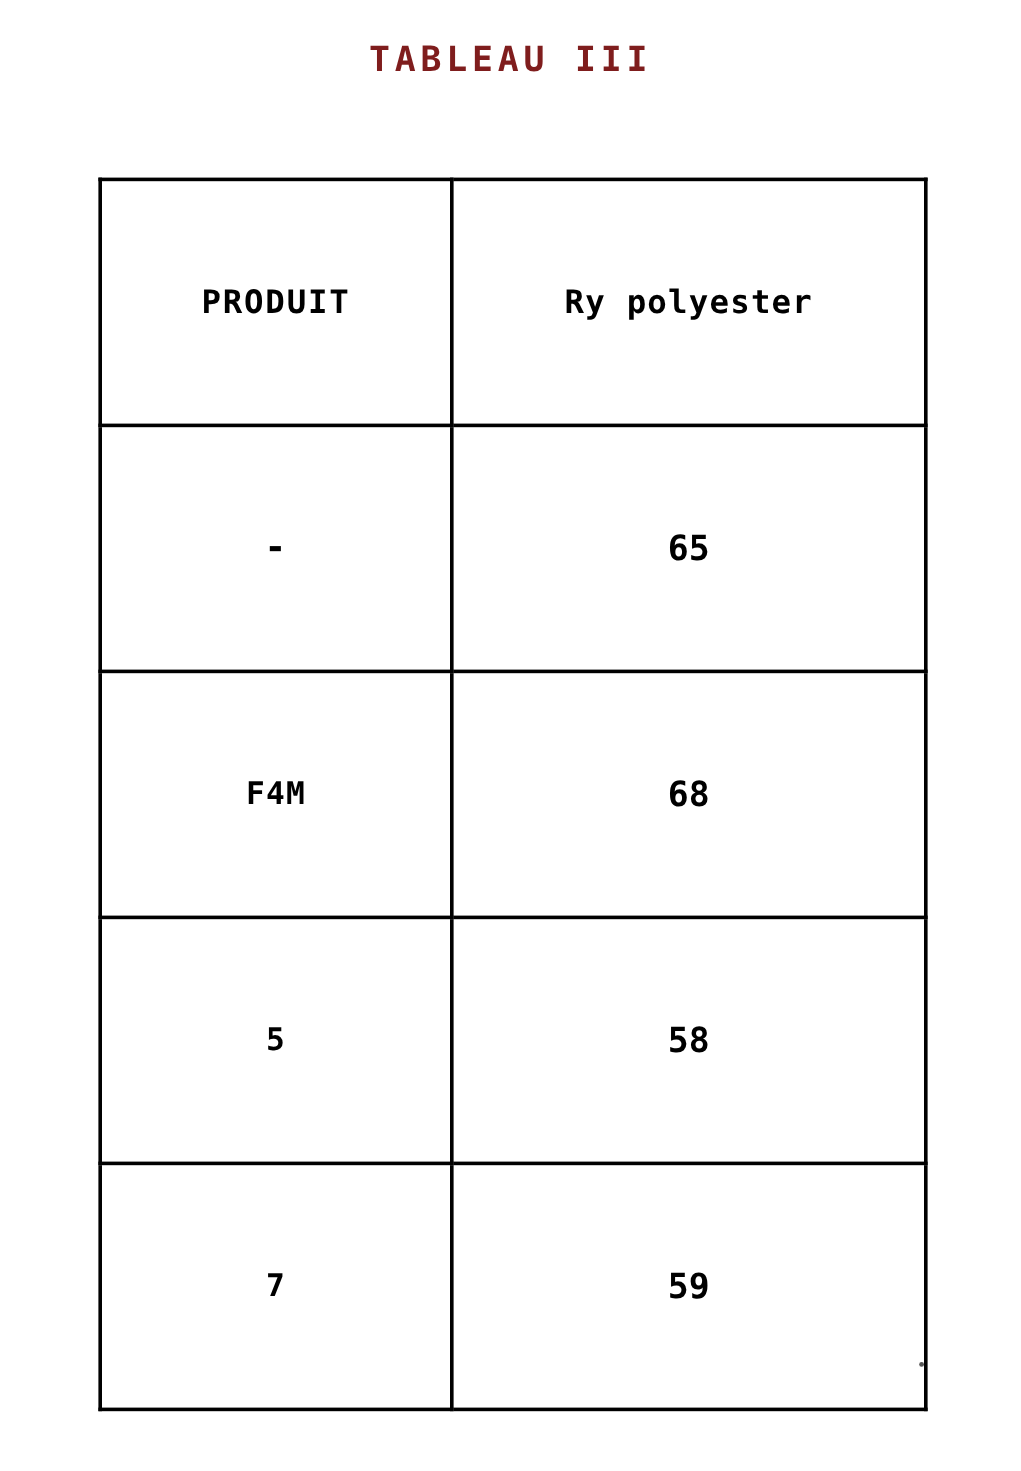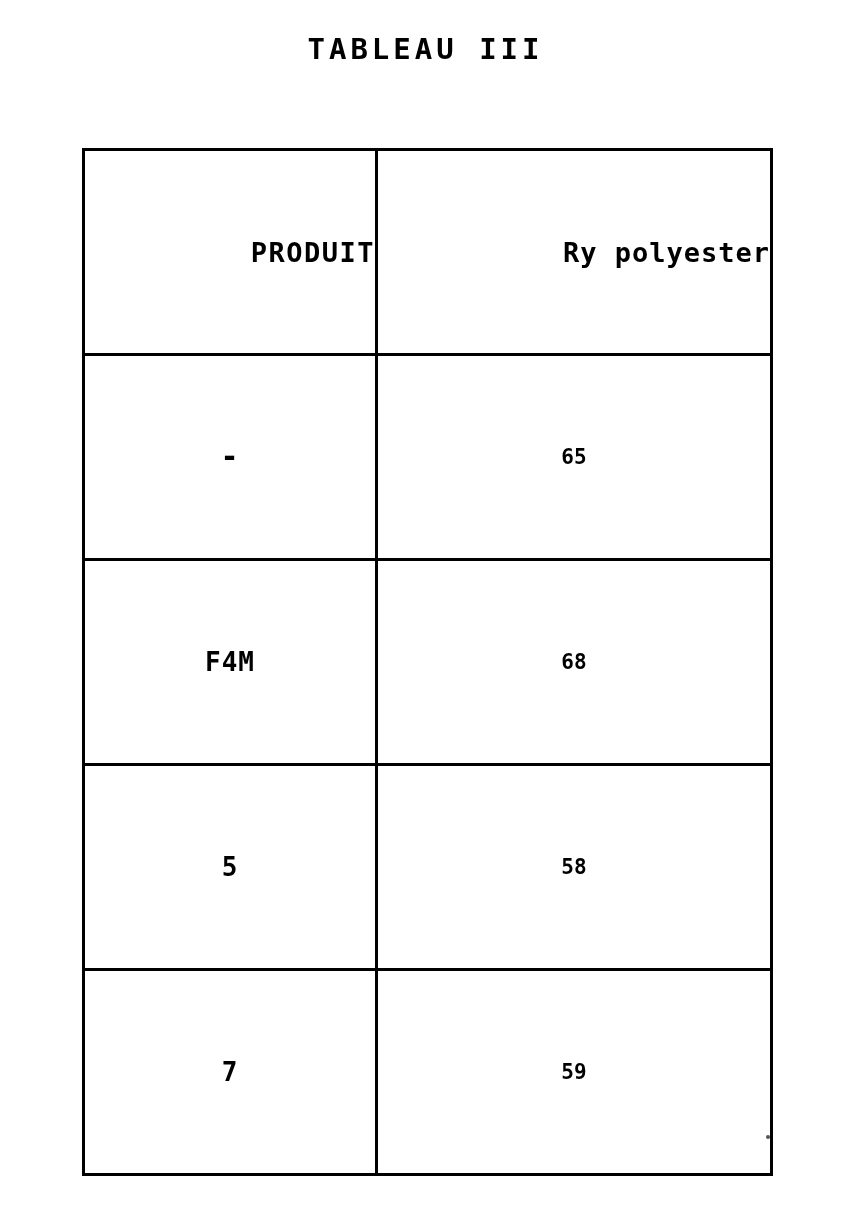--- a/index.html
+++ b/index.html
@@ -23,21 +23,21 @@
   .doc-title {
     position: absolute;
     top: 32px;
     left: 0;
     width: 851px;
     text-align: center;
     font-family: "DejaVu Sans Mono", "Liberation Mono", monospace;
     font-size: 29px;
     font-weight: 700;
     letter-spacing: 4px;
-    color: #000000;
+    color: #7f1d1d;
   }
   .table-wrap {
     position: absolute;
     left: 82px;
     top: 148px;
     width: 688px;
   }
   table.data-table {
     border-collapse: collapse;
     width: 688px;
@@ -53,28 +53,27 @@
     color: #000000;
   }
   col.col-left { width: 293px; }
   col.col-right { width: 395px; }
 
   tr.header-row td {
     height: 202px;
     font-size: 27px;
     font-weight: 700;
     letter-spacing: 1.5px;
-    text-align: right;
   }
   tr.header-row td.cell-right {
     letter-spacing: 1px;
   }
   tr.body-row td {
     height: 202px;
-    font-size: 21px;
+    font-size: 29px;
     font-weight: 700;
   }
   tr.body-row td.cell-left {
     font-size: 26px;
     letter-spacing: 1px;
   }
   .dash-cell {
     display: inline-block;
     font-size: 30px;
     font-weight: 700;

